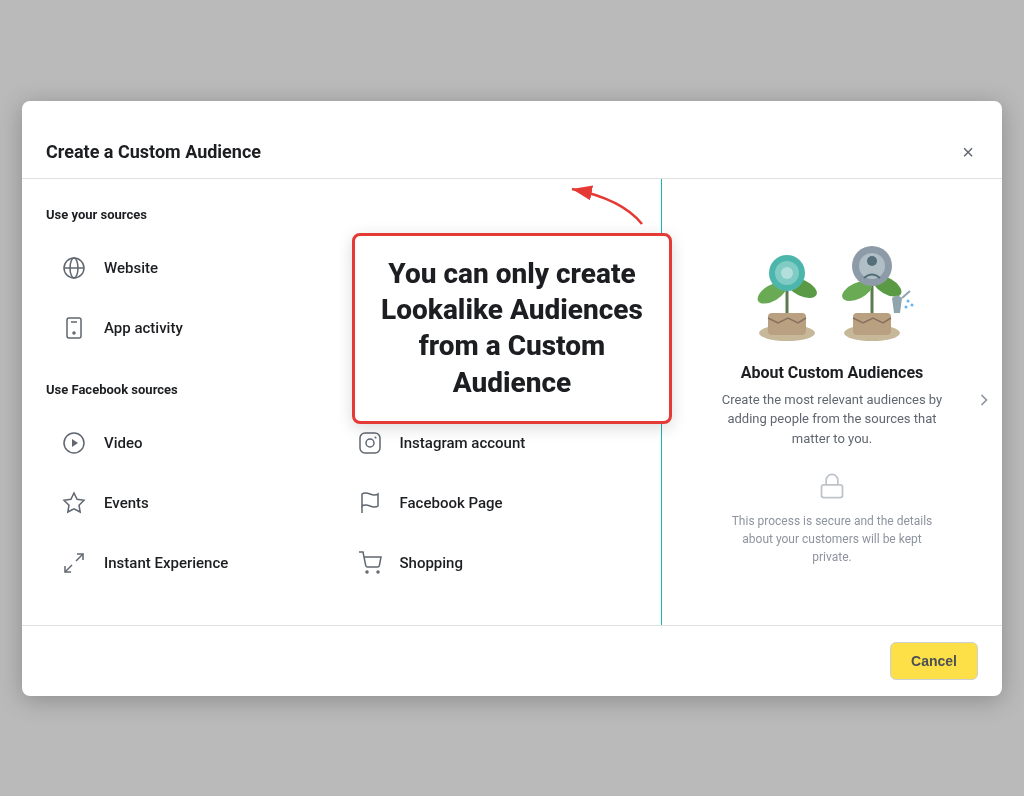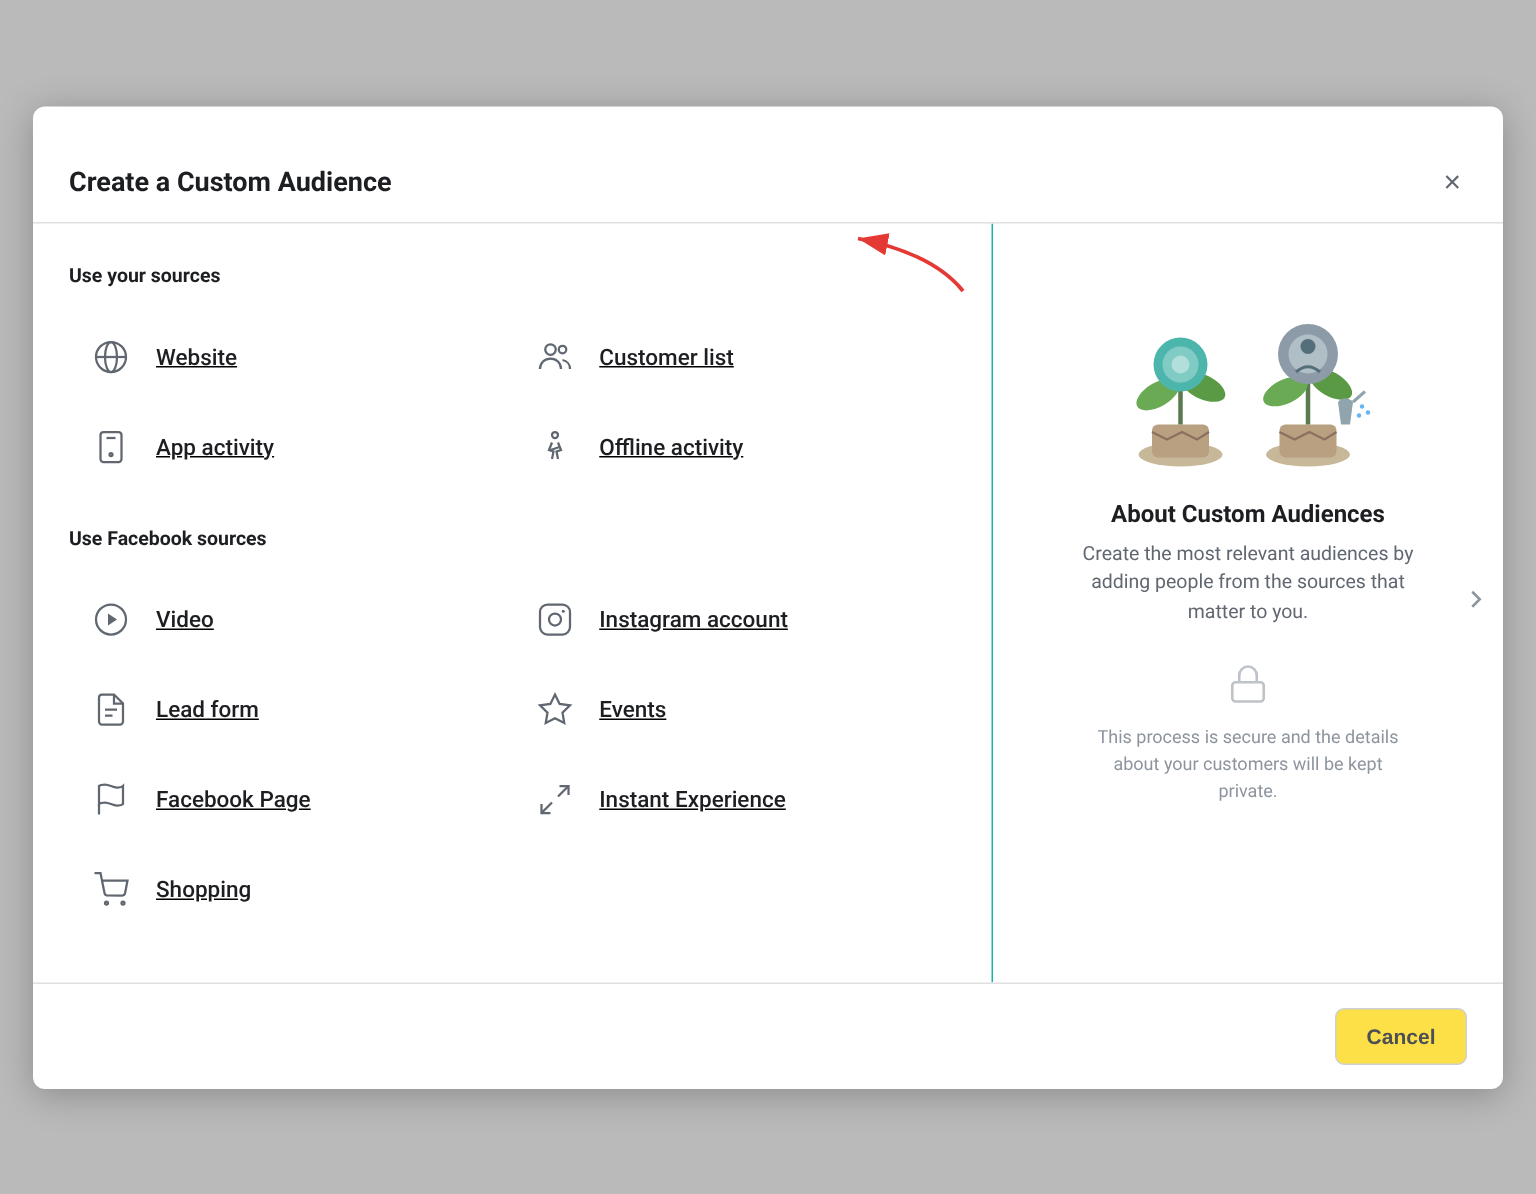--- a/index.html
+++ b/index.html
@@ -99,21 +99,20 @@
     }
 
     .audience-item {
       display: flex;
       align-items: center;
       gap: 14px;
       padding: 14px 12px;
       border-radius: 6px;
       cursor: pointer;
       transition: background 0.15s;
-      text-decoration: underline;
     }
 
     .item-icon {
       width: 32px;
       height: 32px;
       display: flex;
       align-items: center;
       justify-content: center;
       color: #606770;
       flex-shrink: 0;
@@ -307,31 +306,20 @@
             <span class="item-icon">
               <svg viewBox="0 0 24 24">
                   <rect x="2" y="2" width="20" height="20" rx="5"></rect>
                   <circle cx="12" cy="12" r="4"></circle>
                   <circle cx="17.5" cy="6.5" r="1" fill="#606770" stroke="none"></circle>
                 </svg>
             </span>
             <span class="item-label">Instagram account</span>
           </div>
 
-          <div class="audience-item">
-            <span class="item-icon">
-              <svg viewBox="0 0 24 24">
-                  <path d="M14 2H6a2 2 0 0 0-2 2v16a2 2 0 0 0 2 2h12a2 2 0 0 0 2-2V8z"></path>
-                  <polyline points="14,2 14,8 20,8"></polyline>
-                  <line x1="8" y1="12" x2="16" y2="12"></line>
-                  <line x1="8" y1="16" x2="13" y2="16"></line>
-                </svg>
-            </span>
-            <span class="item-label">Lead form</span>
-          </div>
 
           <div class="audience-item">
             <span class="item-icon">
               <svg viewBox="0 0 24 24">
                   <polygon points="12,2 15.09,8.26 22,9.27 17,14.14 18.18,21.02 12,17.77 5.82,21.02 7,14.14 2,9.27 8.91,8.26"></polygon>
                 </svg>
             </span>
             <span class="item-label">Events</span>
           </div>
 
@@ -436,20 +424,23 @@
           <div style="position:relative; margin-bottom:4px; display:flex; align-items:center; justify-content:flex-end; padding-right:60px; height:50px;">
             <svg width="120" height="50" viewBox="0 0 120 50" style="position:absolute; right:10px; top:0;">
               <defs>
                 <marker id="arrowhead" markerWidth="8" markerHeight="6" refX="8" refY="3" orient="auto">
                   <polygon points="0 0, 8 3, 0 6" fill="#e53935"></polygon>
                 </marker>
               </defs>
               <path d="M 100 45 Q 80 20 30 10" stroke="#e53935" stroke-width="2.5" fill="none" marker-end="url(#arrowhead)"></path>
             </svg>
           </div>
+          <div class="callout-box">
+            <div class="callout-text">You can only create Lookalike Audiences from a Custom Audience</div>
+          </div>
         </div>
 
       </div>
     </div>
 
     <div class="modal-footer">
       <button class="cancel-btn">Cancel</button>
     </div>
   </div>
 </div>

